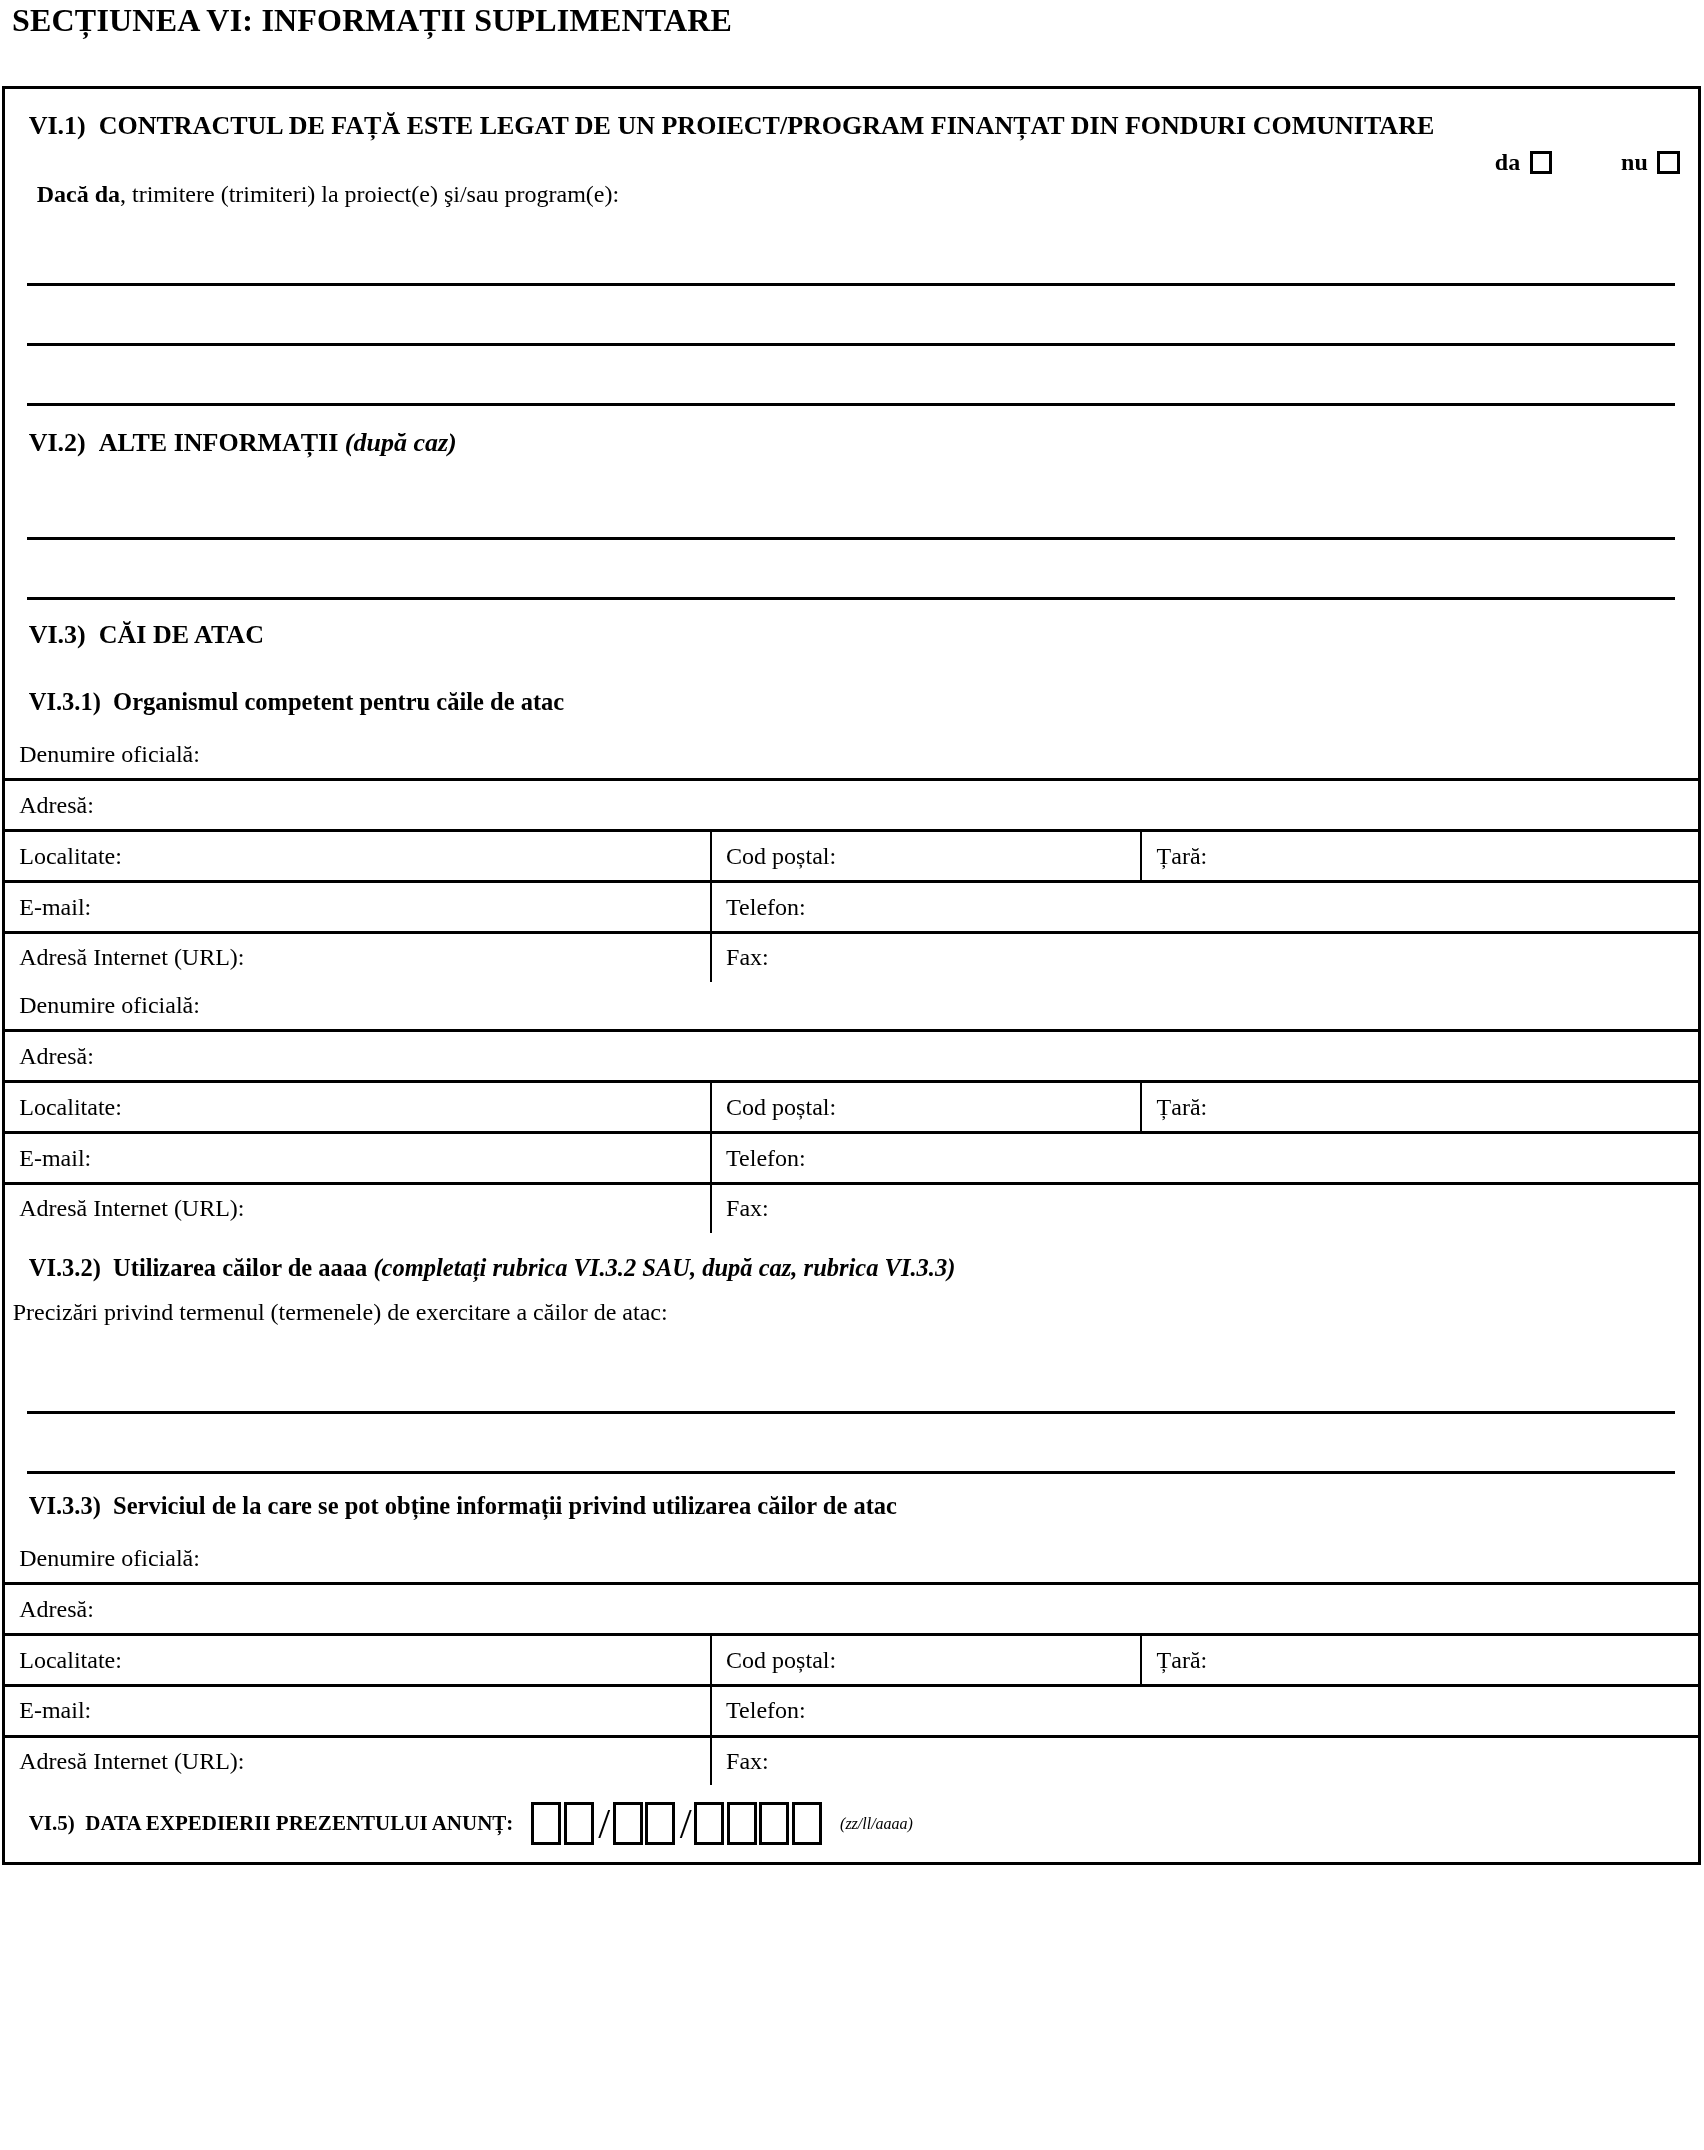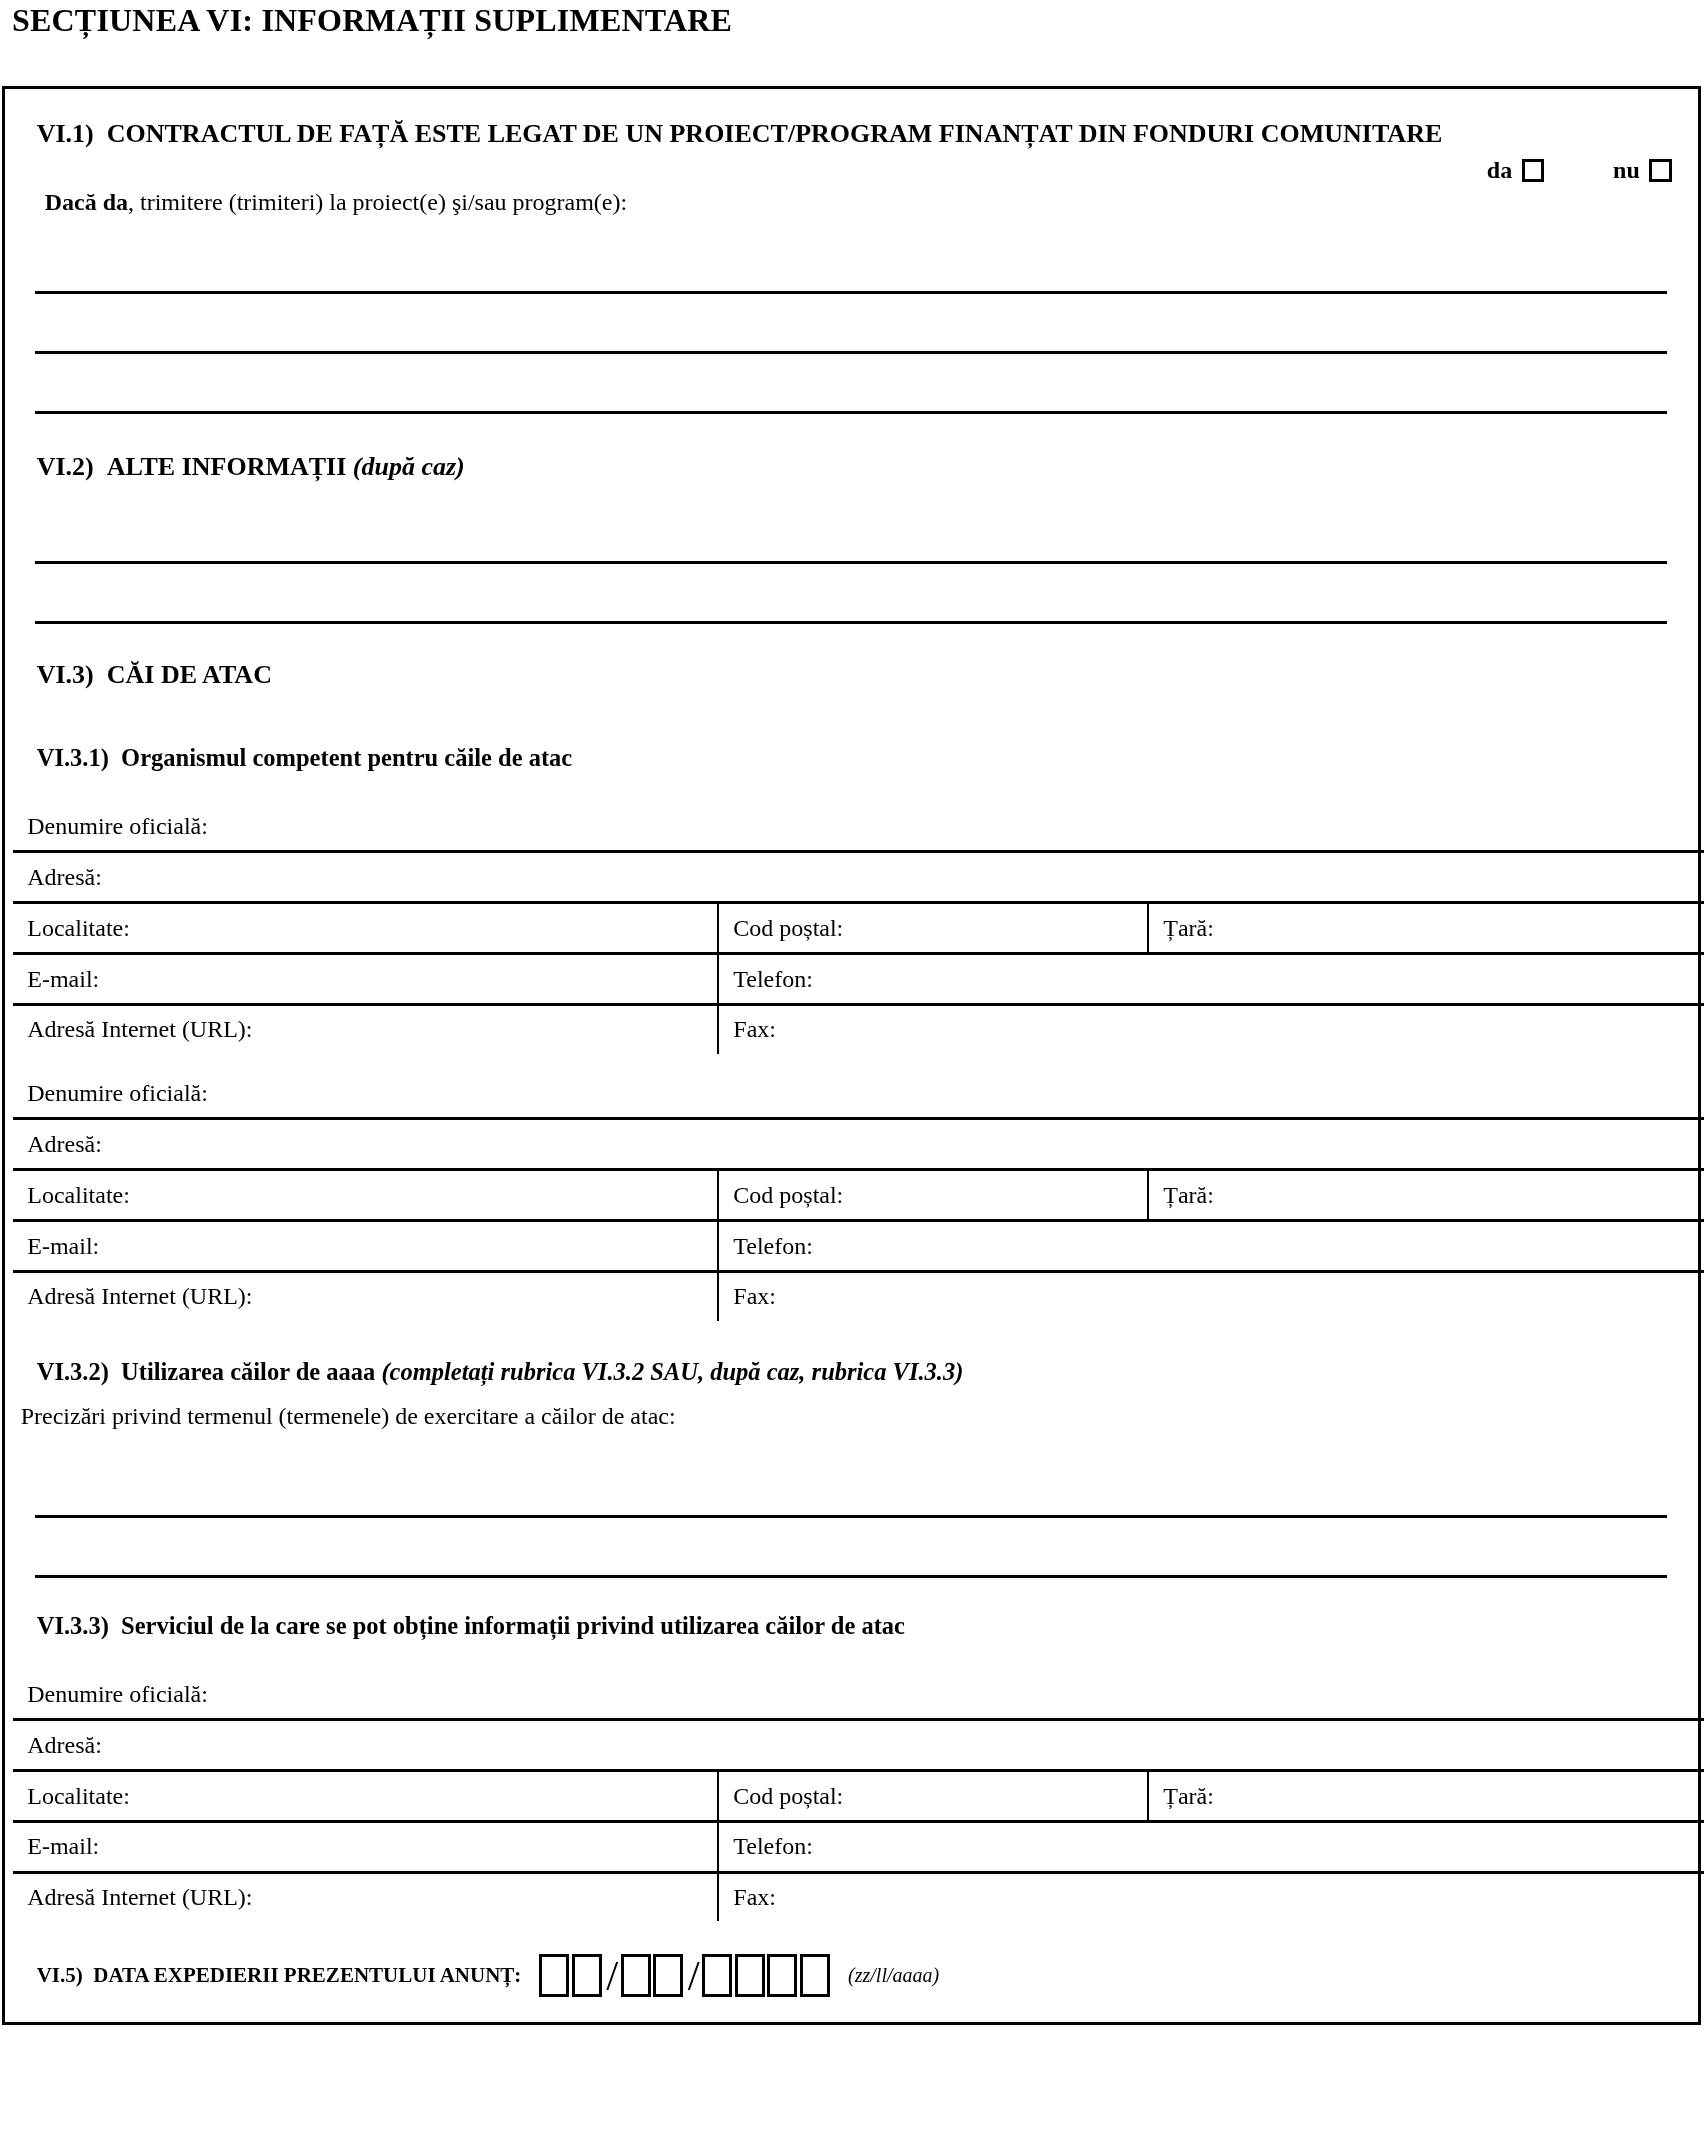--- a/index.html
+++ b/index.html
@@ -42,21 +42,21 @@
     border-collapse: collapse;
     box-sizing: border-box;
   }
   .form-table table {
     width: 100%;
     border-collapse: collapse;
     table-layout: fixed;
   }
   .form-table td {
     border: 0;
-    padding: 8px;
+    padding: 0;
     vertical-align: top;
   }
 
   .band {
     border-bottom: 3.9px solid #000;
     box-sizing: border-box;
     position: relative;
   }
   .band.last { border-bottom: 0; }
 
@@ -204,21 +204,21 @@
     margin-right: 2.6px;
   }
   .dslash {
     font-size: 43px;
     line-height: 0.9;
     margin: 0 2.6px 0 1.7px;
     font-weight: normal;
   }
   .date-fmt {
     margin-left: 15.5px;
-    font-size: 20px;
+    font-size: 16px;
     font-style: italic;
   }
 </style>
 </head>
 <body>
 
 <div id="page">
 
   <div class="page-title">SECȚIUNEA VI: INFORMAȚII SUPLIMENTARE</div>
 

